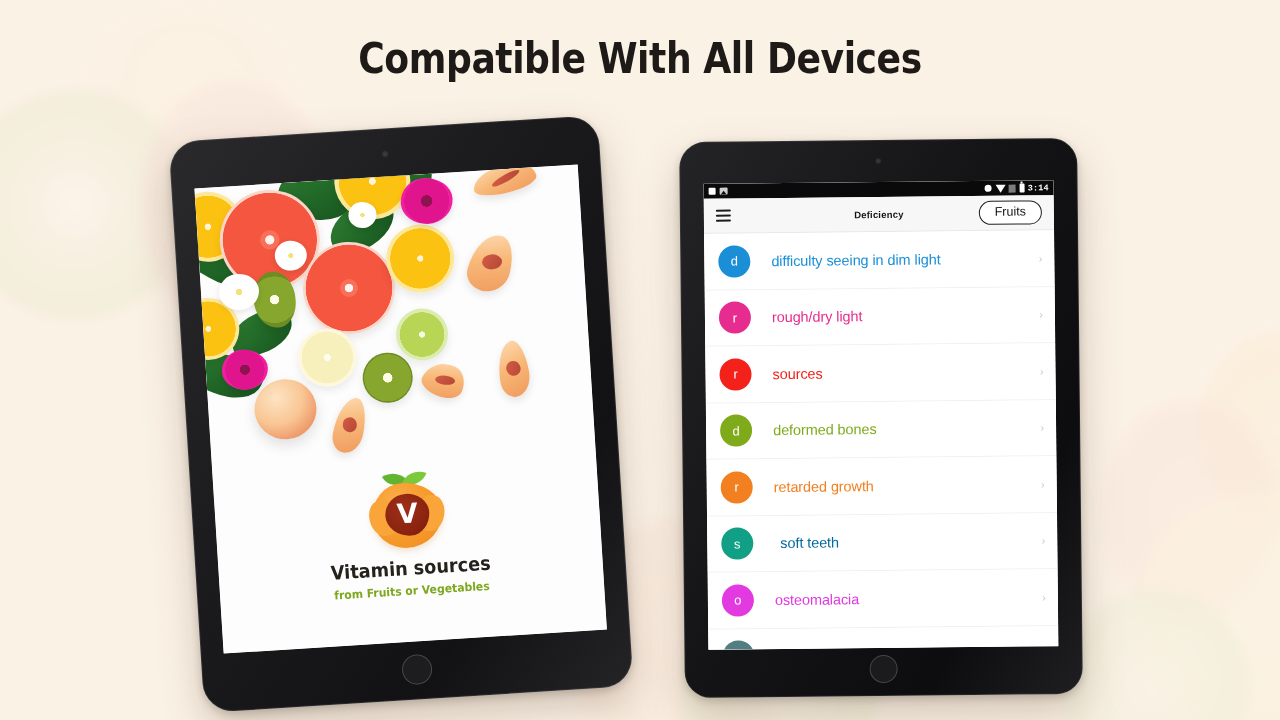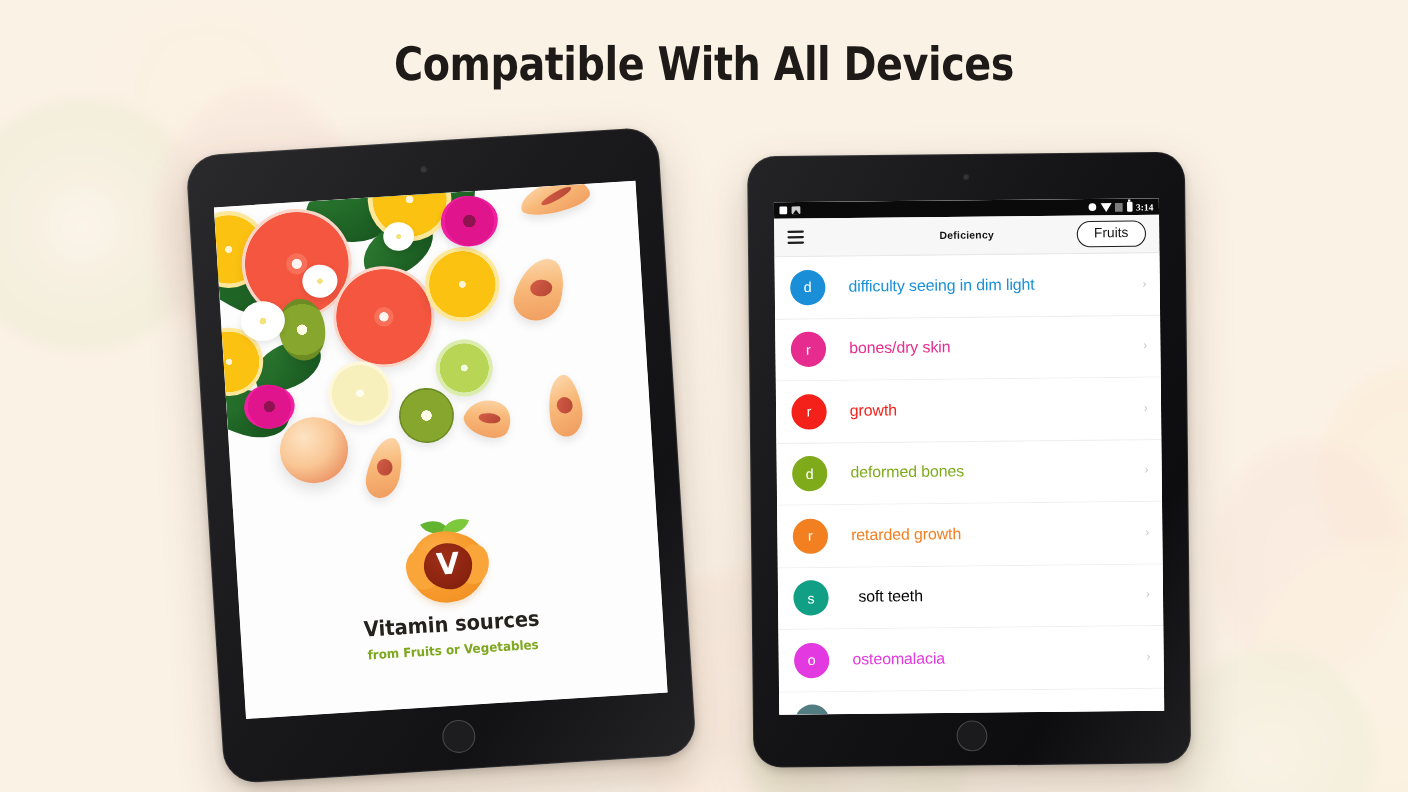--- a/index.html
+++ b/index.html
@@ -296,21 +296,21 @@
   }
   .sb-sig { width: 7px; height: 8px; background: #7d7d7d; }
   .sb-bat {
     width: 5px; height: 9px; background: #fff; border-radius: 1px; position: relative;
   }
   .sb-bat::before {
     content: ""; position: absolute; left: 1.2px; top: -2px;
     width: 2.6px; height: 1.6px; background: #fff;
   }
   .sb-time {
-    font-family: Liberation Serif, serif;
+    font-family: Liberation Mono, monospace;
     font-size: 8.5px; font-weight: 700; color: #fff;
     letter-spacing: 0.1px;
   }
 
   
   .appbar {
     flex: 0 0 35px; height: 35px;
     background: #f7f7f7;
     border-bottom: 1px solid #e8e8e8;
     display: flex; align-items: center;
@@ -489,41 +489,41 @@
     </div>
 
     <div class="deflist" id="deficiency-list">
         <div class="defrow">
           <div class="avatar" style="background: rgb(26, 143, 216);">d</div>
           <div class="deflabel" style="color: rgb(26, 143, 216);">difficulty seeing in dim light</div>
           <div class="chev">›</div>
         </div>
         <div class="defrow">
           <div class="avatar" style="background: rgb(230, 45, 143);">r</div>
-          <div class="deflabel" style="color: rgb(230, 45, 143);">bones/dry skin</div>
+          <div class="deflabel" style="color: rgb(230, 45, 143);">rough/dry light</div>
           <div class="chev">›</div>
         </div>
         <div class="defrow">
           <div class="avatar" style="background: rgb(243, 33, 25);">r</div>
-          <div class="deflabel" style="color: rgb(243, 33, 25);">growth</div>
+          <div class="deflabel" style="color: rgb(243, 33, 25);">sources</div>
           <div class="chev">›</div>
         </div>
         <div class="defrow">
           <div class="avatar" style="background: rgb(127, 171, 27);">d</div>
           <div class="deflabel" style="color: rgb(127, 171, 27);">deformed bones</div>
           <div class="chev">›</div>
         </div>
         <div class="defrow">
           <div class="avatar" style="background: rgb(242, 128, 33);">r</div>
           <div class="deflabel" style="color: rgb(242, 128, 33);">retarded growth</div>
           <div class="chev">›</div>
         </div>
         <div class="defrow">
           <div class="avatar" style="background: rgb(17, 160, 133);">s</div>
-          <div class="deflabel" style="color: #000000; margin-left: 27px;">soft teeth</div>
+          <div class="deflabel" style="color: #0369a1; margin-left: 27px;">soft teeth</div>
           <div class="chev">›</div>
         </div>
         <div class="defrow">
           <div class="avatar" style="background: rgb(226, 57, 224);">o</div>
           <div class="deflabel" style="color: rgb(226, 57, 224);">osteomalacia</div>
           <div class="chev">›</div>
         </div>
         <div class="defrow">
           <div class="avatar" style="background: rgb(82, 125, 130);">s</div>
           <div class="deflabel" style="color: rgb(82, 125, 130);">softened bones</div>

